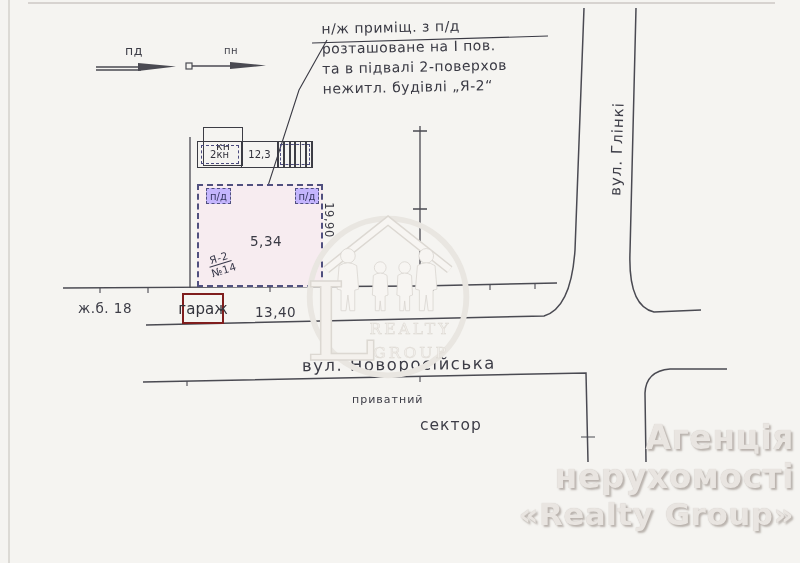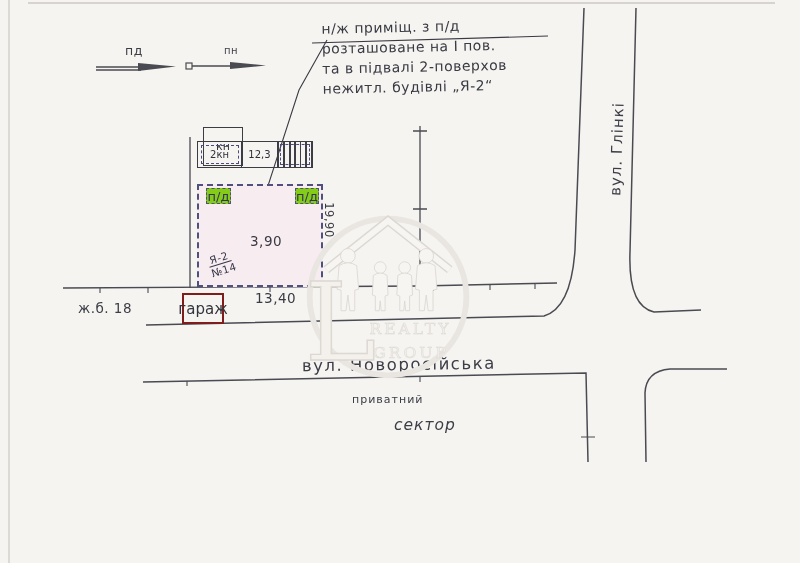--- a/index.html
+++ b/index.html
@@ -17,40 +17,40 @@
   .kn-box{left:203px;top:127px;width:40px;height:39px;display:flex;align-items:center;justify-content:center;font-size:11px;color:#34343c;}
   .strip{left:197px;top:141px;width:116px;height:27px;display:flex;text-align:center;}
   .strip .cell{box-sizing:border-box;display:flex;align-items:center;justify-content:center;font-size:10px;color:#30303a;}
   .cell-2kn{width:44px;border-right:1.5px solid #3c3c44;outline:1.5px dashed #4b4b7e;outline-offset:-4px;}
   .cell-123{width:36px;border-right:1.5px solid #3c3c44;font-size:10.5px;}
   .cell-stairs{flex:1;outline:1.5px dashed #4b4b7e;outline-offset:-3px;
       background:repeating-linear-gradient(90deg,#3e3e46 0 1.5px,transparent 1.5px 5.5px);}
   .pink{left:197px;top:184px;width:126px;height:103px;background:#f7ecf0;
         border:2px dashed #50507f;box-sizing:border-box;}
   .pd-box{border:1.5px dashed #50507f;box-sizing:border-box;display:flex;align-items:center;justify-content:center;
-          font-size:13px;color:#33335e;background:#84cc16;}
+          font-size:10px;color:#33335e;background:#c4b5fd;}
   .pd-left{left:206px;top:188px;width:25px;height:16px;}
   .pd-right{left:295px;top:188px;width:24px;height:16px;}
   .garage{left:182px;top:293px;width:38px;height:27px;border:2px solid #7f1d1d;
           display:flex;align-items:center;justify-content:center;font-size:15px;color:#34343c;overflow:visible;}
   
   .dim{font-size:13.5px;color:#3a3a44;}
   .d390{left:250px;top:233px;}
-  .d1340{left:255px;top:290px;}
+  .d1340{left:255px;top:304px;}
   .d1990{left:296px;top:213px;width:66px;text-align:center;font-size:11.5px;transform:rotate(90deg);}
   .unit{left:209px;top:251px;font-size:10.5px;line-height:12px;transform:rotate(-17deg);color:#38384a;}
   .unit .u1{border-bottom:1px solid #38384a;display:inline-block;padding:0 2px;}
   .zhb{left:78px;top:268px;font-size:13.5px;margin-top:32px;}
   
   .pd-lab{left:125px;top:43px;font-size:12.5px;}
   .pn-lab{left:224px;top:45px;font-size:10px;}
   
   .novoros{left:302px;top:355px;font-size:16.5px;letter-spacing:1.5px;transform:rotate(-.8deg);}
   .privat{left:352px;top:393px;font-size:11px;letter-spacing:1px;}
-  .sektor{left:394px;top:416px;font-size:15.5px;letter-spacing:1px;font-style:italic;}
+  .sektor{left:420px;top:416px;font-size:15.5px;letter-spacing:1px;}
   .glinki{left:557px;top:140px;width:120px;text-align:center;font-size:15px;letter-spacing:1px;transform:rotate(-88deg);}
   
   .agency{position:absolute;right:6px;top:419px;text-align:right;font-weight:bold;color:#e9e5e1;
           text-shadow:2px 2px 2px rgba(138,128,120,.55),0 0 1px rgba(160,150,142,.45);
           line-height:1.17;letter-spacing:.5px;}
   .agency .a1,.agency .a2{font-size:33px;display:block;}
   .agency .a3{font-size:31px;display:block;}
   
   .edge-left{position:absolute;left:8px;top:0;width:2px;height:563px;background:#dcdad5;}
 </style>
@@ -117,21 +117,21 @@
   </div>
 
   <div class="lbl pink"></div>
   <div class="lbl pd-box pd-left">
     <span>п/д</span>
   </div>
   <div class="lbl pd-box pd-right">
     <span>п/д</span>
   </div>
 
-  <span class="lbl dim hw d390">3,90</span>
+  <span class="lbl dim hw d390">5,34</span>
   <span class="lbl dim hw d1340">13,40</span>
   <span class="lbl dim hw d1990">19,90</span>
 
   <div class="lbl unit hw">
     <span class="u1">Я-2</span><br>
     <span>№14</span>
   </div>
 
   <div class="lbl garage">
     <span>гараж</span>
@@ -156,14 +156,19 @@
       <circle cx="85" cy="56" r="6"></circle>
       <path d="M78,64 Q85,59 92,64 L93,84 90,85 90,100 86,100 85,90 84,100 80,100 80,85 77,84 Z"></path>
       <circle cx="110" cy="56" r="6"></circle>
       <path d="M103,64 Q110,59 117,64 L118,84 115,85 115,100 111,100 110,90 109,100 105,100 105,85 102,84 Z"></path>
     </g>
     <text x="8" y="150" font-size="110" font-family="DejaVu Serif, serif" fill="#f4f1ed" stroke="#dcd8d2" stroke-width="1.5">L</text>
     <text x="74" y="124" font-size="16" letter-spacing="3" font-family="DejaVu Serif, serif" fill="#f1eeea" stroke="#ddd9d3" stroke-width="0.5">REALTY</text>
     <text x="78" y="148" font-size="16" letter-spacing="3" font-family="DejaVu Serif, serif" fill="#f1eeea" stroke="#ddd9d3" stroke-width="0.5">GROUP</text>
   </svg>
 
+  <div class="agency">
+    <span class="a1">Агенція</span>
+    <span class="a2">нерухомості</span>
+    <span class="a3">«Realty Group»</span>
+  </div>
 
 </div>
 
 </body></html>

